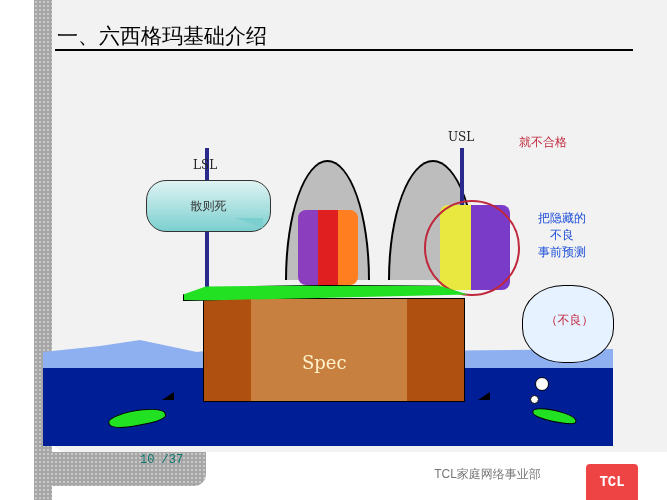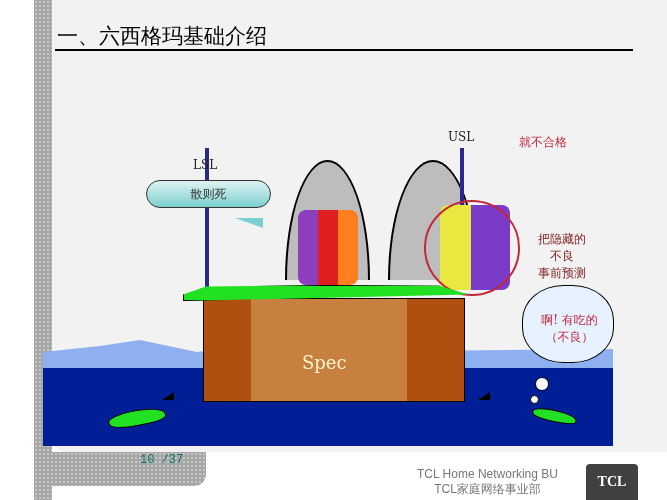--- a/index.html
+++ b/index.html
@@ -17,34 +17,34 @@
   .title-rule { position:absolute; left:55px; top:49px; width:578px; height:2px; background:#000; }
   .sea-bg { position:absolute; left:43px; top:340px; width:570px; height:30px; background:#8fb0f0; clip-path:polygon(0 40%,10% 20%,17% 0,27% 40%,35% 20%,45% 40%,100% 30%,100% 100%,0 100%); }
   .sea { position:absolute; left:43px; top:368px; width:570px; height:78px; background:#001e96; }
   .spec-line { position:absolute; width:4px; background:#2a2a8c; }
   .label-lsl, .label-usl { position:absolute; font-family:"DejaVu Serif", serif; font-size:12px; color:#222; }
   .bell { position:absolute; background:#bdbdbd; border:2px solid #000; border-bottom:none; }
   .island-top { position:absolute; left:183px; top:285px; width:285px; height:16px; background:#22e022; border:1px solid #000; clip-path:polygon(0 60%,8% 10%,50% 0,90% 5%,100% 60%,0 100%); }
   .cliff { position:absolute; left:203px; top:298px; width:262px; height:104px; background:#c88040; border:1px solid #000;
     background-image: linear-gradient(90deg,#b05010 0,#b05010 18%,#c88040 18%,#c88040 78%,#b05010 78%,#b05010 100%); }
   .spec-label { position:absolute; left:302px; top:352px; font-family:"DejaVu Serif", serif; font-size:18px; color:#fff3cc; }
-  .callout { position:absolute; left:146px; top:180px; width:125px; height:28px; border:1px solid #333; border-radius:20px;
+  .callout { position:absolute; left:146px; top:180px; width:125px; height:52px; border:1px solid #333; border-radius:20px;
     background:linear-gradient(#dff3f3,#7ccfcf); display:flex; align-items:center; justify-content:center; font-size:12px; color:#333; font-family:"DejaVu Serif", serif; }
   .callout-tail { position:absolute; left:235px; top:218px; width:0; height:0; border-left:28px solid transparent; border-top:10px solid #7ccfcf; }
   .note { position:absolute; text-align:center; font-family:"DejaVu Serif", serif; font-size:12px; line-height:17px; }
   .circle { position:absolute; left:424px; top:200px; width:96px; height:96px; border:2px solid #c0283c; border-radius:50%; }
   .people { position:absolute; border-radius:8px; }
   .cloud { position:absolute; left:522px; top:285px; width:92px; height:78px; background:#e6f2ff; border:1.5px solid #000; border-radius:45%; }
   .cloud-text { position:absolute; left:522px; top:312px; width:95px; text-align:center; font-family:"DejaVu Serif", serif; font-size:12px; line-height:17px; color:#c0283c; }
   .bubble { position:absolute; background:#fff; border:1px solid #000; border-radius:50%; }
   .croc { position:absolute; background:#22e022; border:1px solid #000; border-radius:40% 60% 30% 50%; }
   .fin { position:absolute; width:0; height:0; border-left:12px solid transparent; border-bottom:8px solid #000; }
   .page-num { position:absolute; left:140px; top:453px; font-size:12px; color:#0f766e; font-family:Liberation Mono, monospace; }
   .footer-text { position:absolute; left:410px; top:467px; width:155px; text-align:center; font-family:"Liberation Sans", sans-serif; font-size:12px; color:#777; line-height:15px; }
-  .logo { position:absolute; left:586px; top:464px; width:52px; height:36px; background:#404040; color:#fff; font-family:Liberation Serif, serif; font-weight:bold; font-size:14px; display:flex; align-items:center; justify-content:center; border-radius:4px 4px 0 0; }
+  .logo { position:absolute; left:586px; top:464px; width:52px; height:36px; background:#ef4444; color:#fff; font-family:Liberation Mono, monospace; font-weight:bold; font-size:14px; display:flex; align-items:center; justify-content:center; border-radius:4px 4px 0 0; }
 </style>
 </head>
 <body>
 
 <div class="sidebar"></div>
 <div class="content"></div>
 <div class="footer-band"></div>
 
 <div class="title">一、六西格玛基础介绍</div>
 <div class="title-rule"></div>
@@ -68,43 +68,41 @@
   </div>
 <div class="callout-tail"></div>
 
 <div class="people" style="left:298px; top:210px; width:60px; height:75px; background:linear-gradient(90deg,#8b3fbf 0,#8b3fbf 33%,#e02020 33%,#e02020 66%,#ff7f20 66%);"></div>
 <div class="people" style="left:440px; top:205px; width:70px; height:85px; background:linear-gradient(90deg,#e8e840 0,#e8e840 45%,#7a3cc8 45%);"></div>
 <div class="circle"></div>
 
 <div class="note" style="left:488px; top:134px; width:110px; color:#c0283c;">
   <div>就不合格</div>
 </div>
-<div class="note" style="left:522px; top:231px; width:80px; color:#7f1d1d;">
+<div class="note" style="left:522px; top:210px; width:80px; color:#1d4ed8;">
   <div>把隐藏的</div>
   <div>不良</div>
   <div>事前预测</div>
 </div>
 
 <div class="cliff"></div>
 <div class="island-top"></div>
 <div class="spec-label">Spec</div>
 
 <div class="cloud"></div>
 <div class="cloud-text">
-  <div>啊! 有吃的</div>
   <div>（不良）</div>
 </div>
 <div class="bubble" style="left:535px; top:377px; width:14px; height:14px;"></div>
 <div class="bubble" style="left:530px; top:395px; width:9px; height:9px;"></div>
 
 <div class="croc" style="left:108px; top:410px; width:58px; height:16px; transform:rotate(-12deg);"></div>
 <div class="croc" style="left:532px; top:410px; width:45px; height:12px; transform:rotate(10deg);"></div>
 <div class="fin" style="left:162px; top:392px;"></div>
 <div class="fin" style="left:478px; top:392px;"></div>
 
 <div class="page-num">
   <span>10</span>&nbsp;<span>/37</span>
 </div>
 <div class="footer-text">
-  <div>TCL Home Networking BU</div>
   <div>TCL家庭网络事业部</div>
 </div>
 <div class="logo">TCL</div>
 
 </body></html>

